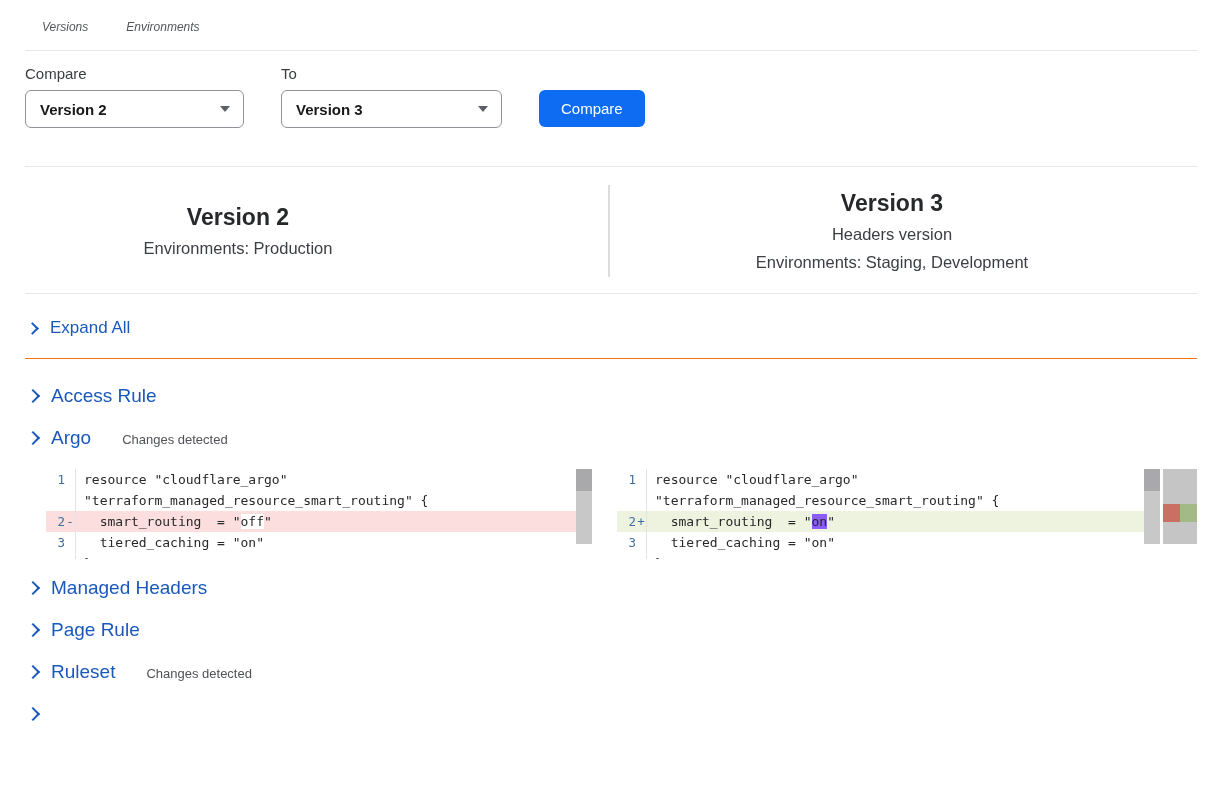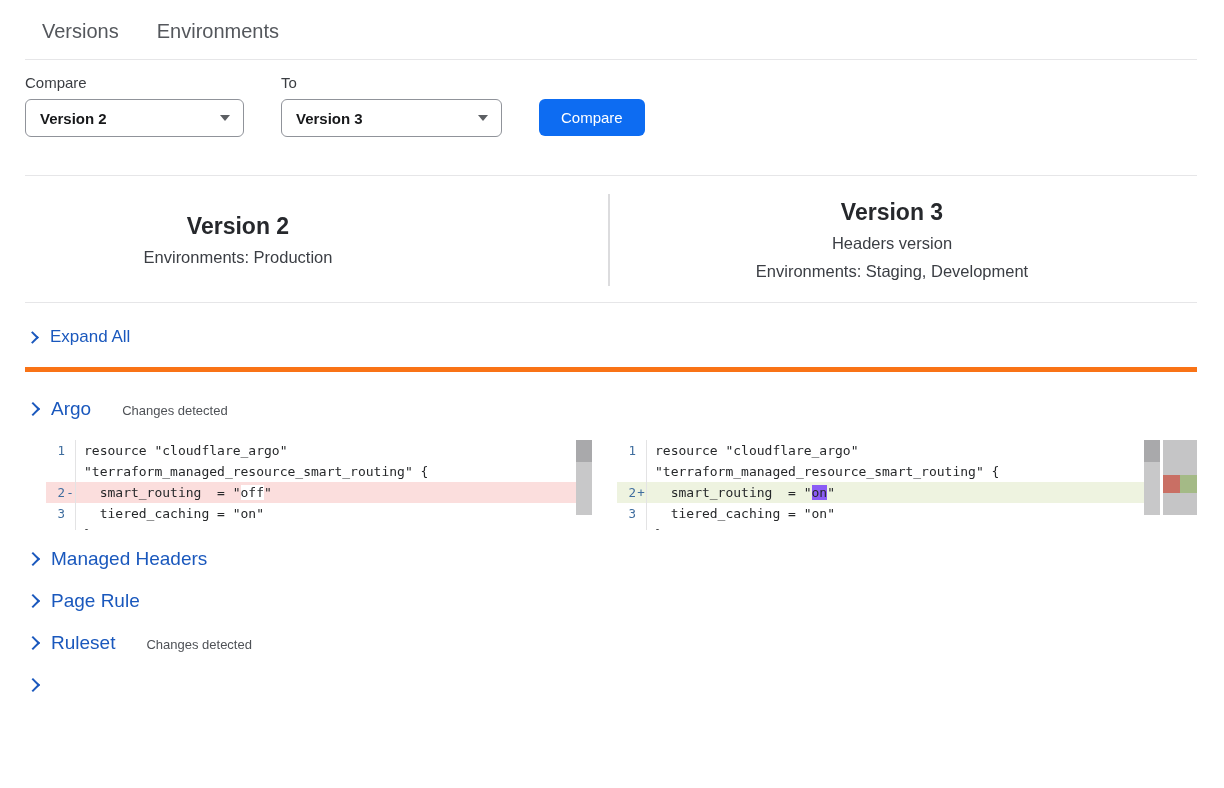--- a/index.html
+++ b/index.html
@@ -6,21 +6,21 @@
   body {
     margin: 0; width: 1224px; height: 788px; overflow: hidden;
     background: #ffffff; color: #1f2124;
     font-family: "Liberation Sans", sans-serif;
   }
   .page { padding: 0 27px 0 25px; }
 
   
   .tabs { display: flex; gap: 4px; align-items: flex-end; padding-top: 20px;
           border-bottom: 1px solid #e6e6e8; }
-  .tab { padding: 0 17px 16px; font-size: 20px; color: #54575c; position: relative; cursor: pointer; }
+  .tab { padding: 0 17px 16px; font-size: 12px; color: #54575c; position: relative; cursor: pointer; font-style: italic; }
   .tab.active { color: #1b1d20; font-weight: 500; }
   .tab.active::after { content:""; position:absolute; left:0; right:0; bottom:-2px; height:3px;
           background:#1e57c8; border-radius:2px; }
 
   
   .controls { display: flex; gap: 37px; margin-top: 14px; align-items: flex-end; }
   .field-label { font-size: 15px; color: #3a3d42; margin-bottom: 8px; }
   .dropdown { width: 219px; height: 38px; border: 1.5px solid #90939a; border-radius: 6px;
           display: flex; align-items: center; justify-content: space-between;
           padding: 0 13px 0 14px; background: #fff; cursor: pointer; }
@@ -37,21 +37,21 @@
   .vcol { position: absolute; top: 50%; transform: translate(-50%,-50%);
           text-align: center; white-space: nowrap; }
   .vcol.left { left: 213px; } .vcol.right { left: 867px; }
   .vtitle { font-size: 23px; font-weight: 700; color: #26282c; line-height: 28px; }
   .vsub { font-size: 16.5px; color: #3b3e44; line-height: 18px; margin-top: 8px; }
   .vsub + .vsub { margin-top: 10px; }
   .vdiv { position: absolute; left: 583px; top: 18px; width: 2px; height: 92px; background: #dcdcde; }
 
   
   .expand-row { display: flex; align-items: center; gap: 13px; padding: 24px 0 20px 3px;
-          border-bottom: 5px solid #f97316; cursor: pointer; }
+          border-bottom: 1px solid #f97316; cursor: pointer; }
   .chev { width: 9px; height: 9px; border-top: 2px solid #1a58bd; border-right: 2px solid #1a58bd;
           transform: rotate(45deg); flex: 0 0 auto; }
   .chev.lg { width: 10px; height: 10px; }
   .expand-label { font-size: 17px; color: #1a58bd; }
 
   
   .sections { padding-top: 25px; }
   .section-row { display: flex; align-items: center; gap: 13px; padding-left: 3px;
           margin-bottom: 19px; cursor: pointer; height: 23px; }
   .section-label { font-size: 19px; color: #1a58bd; }
@@ -123,20 +123,24 @@
   </div>
 
   <div class="expand-row">
     <span class="chev"></span>
     <span class="expand-label">Expand All</span>
   </div>
 
   <div class="sections" id="sections">
       <div class="section-row">
         <span class="chev lg"></span>
+        <span class="section-label">Access Rule</span>
+      </div>
+      <div class="section-row">
+        <span class="chev lg"></span>
         <span class="section-label">Argo</span>
         <span class="section-badge">Changes detected</span>
       </div>
       <div class="diff">
         <div class="pane left">
           <div class="drow">
             <span class="gut">
               <span class="n">1</span>
               <span class="s"></span>
             </span>

